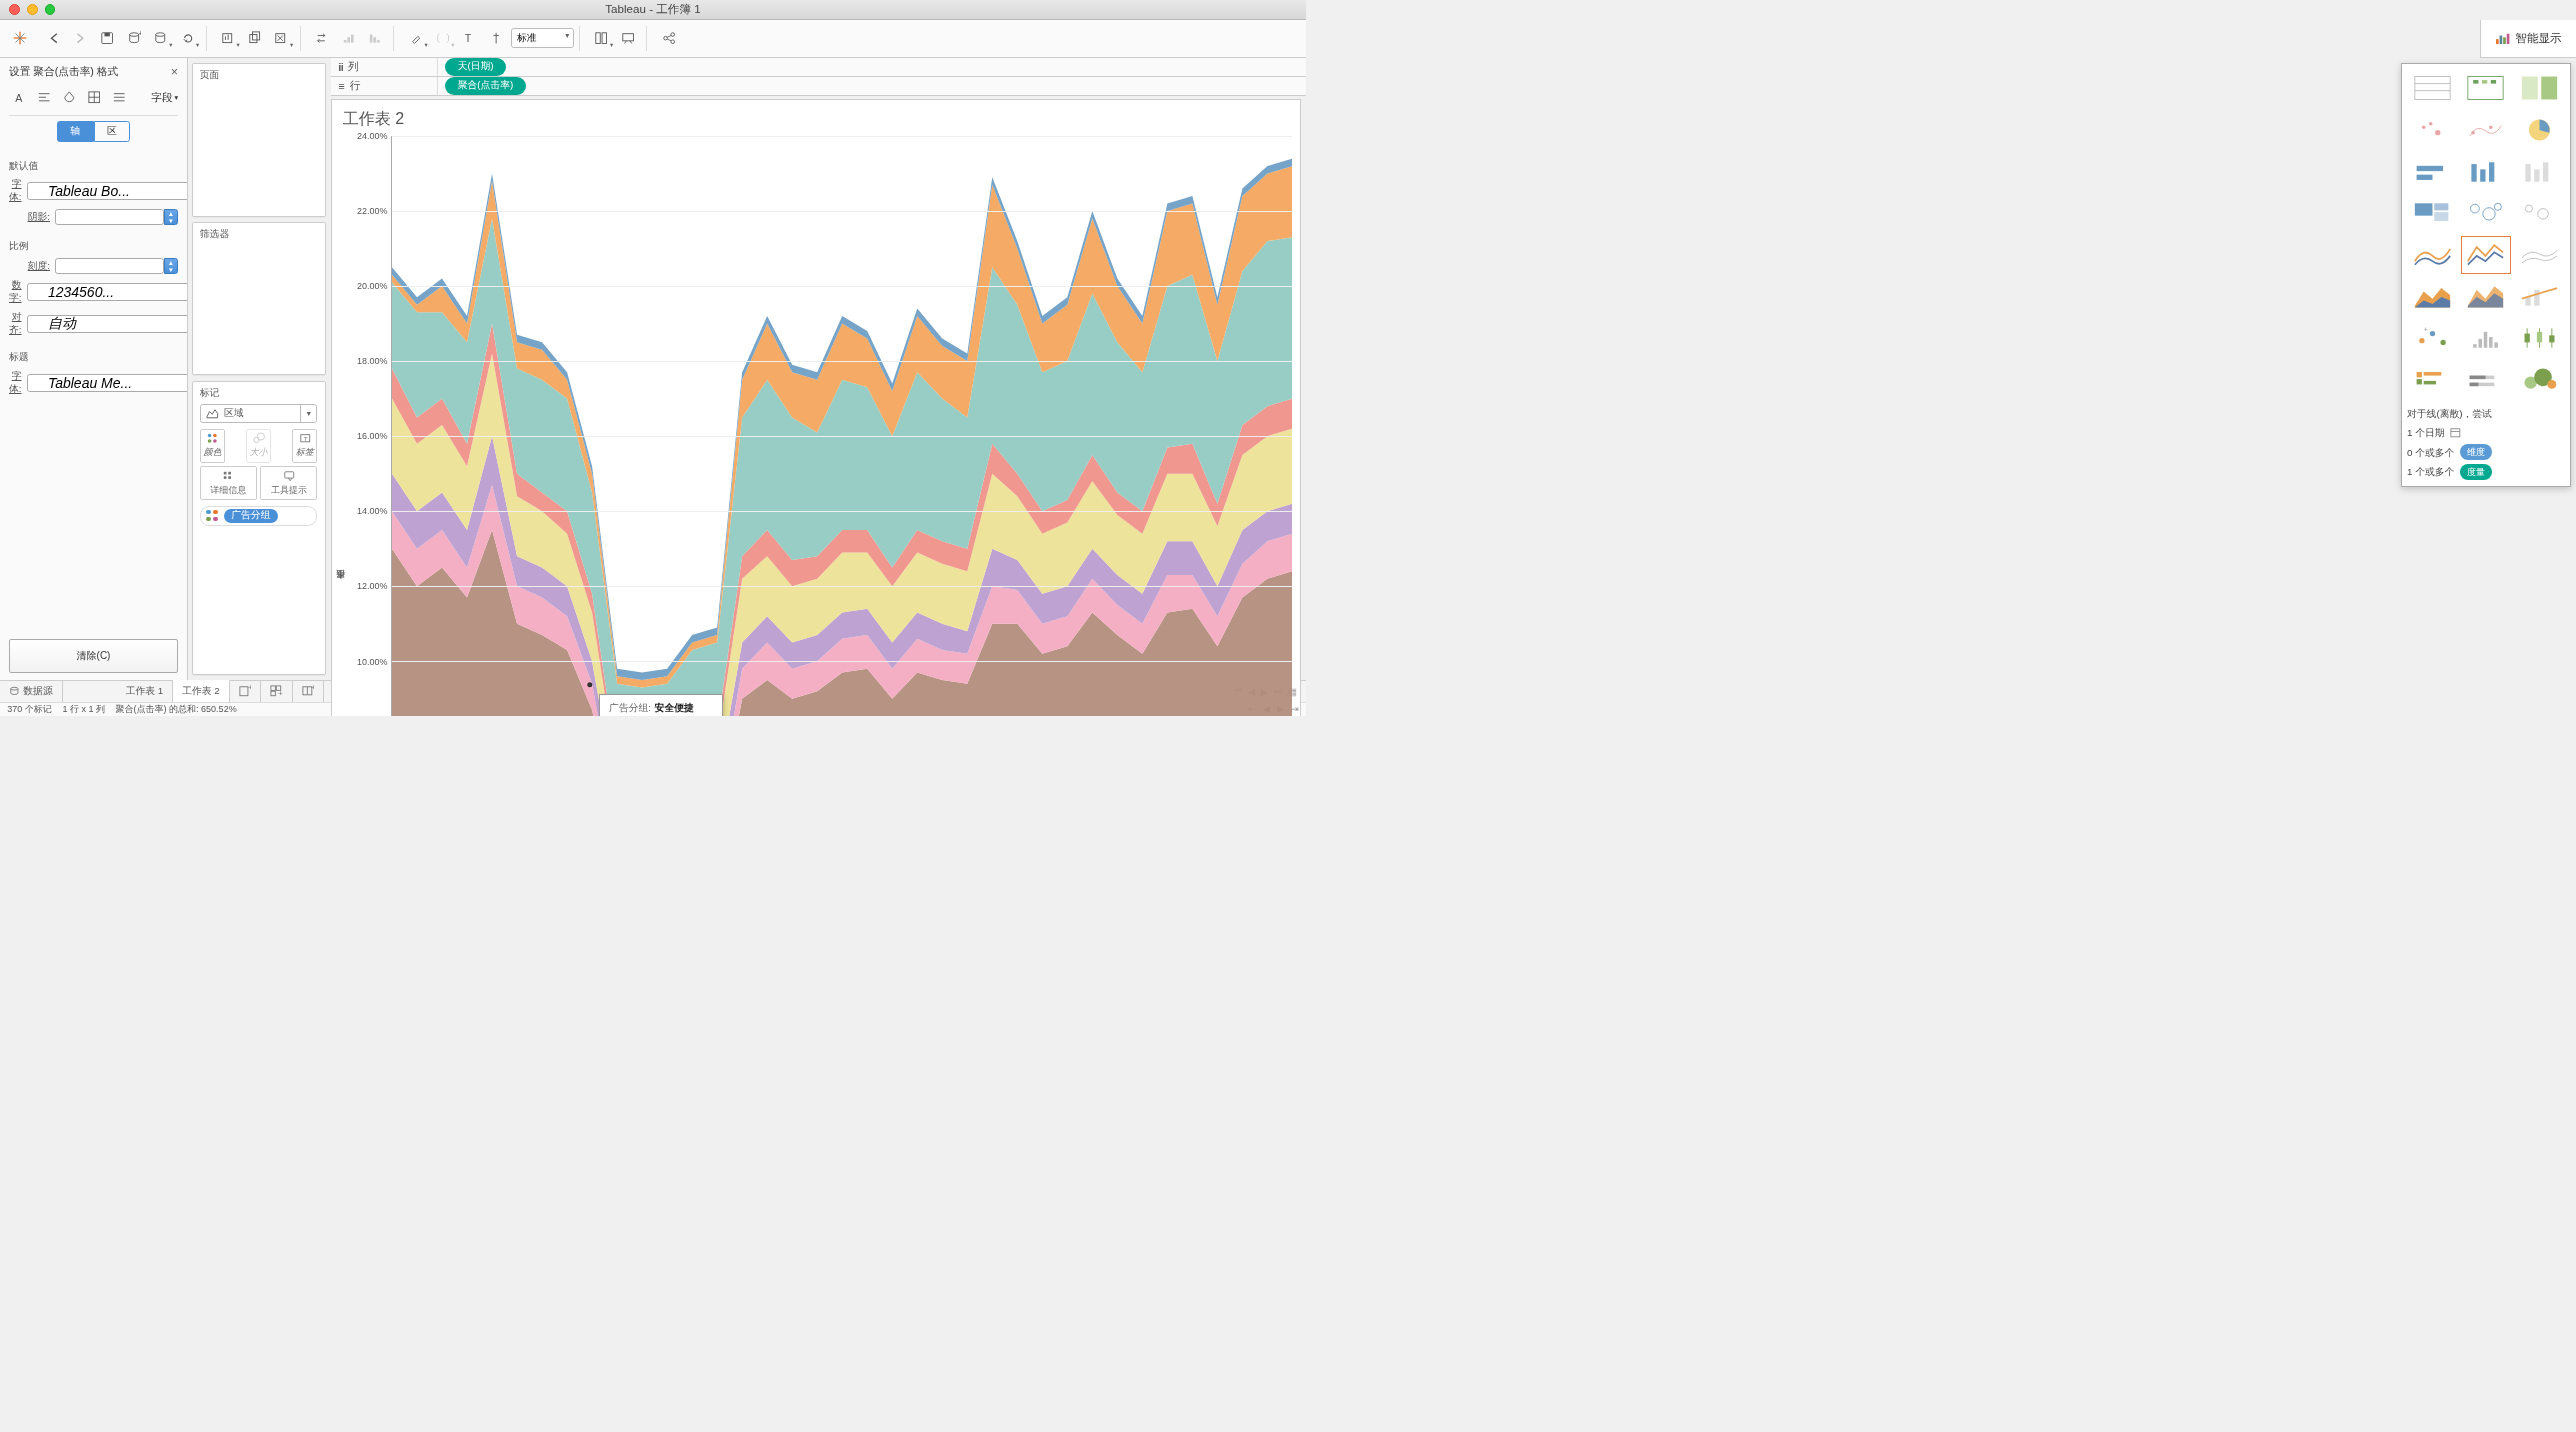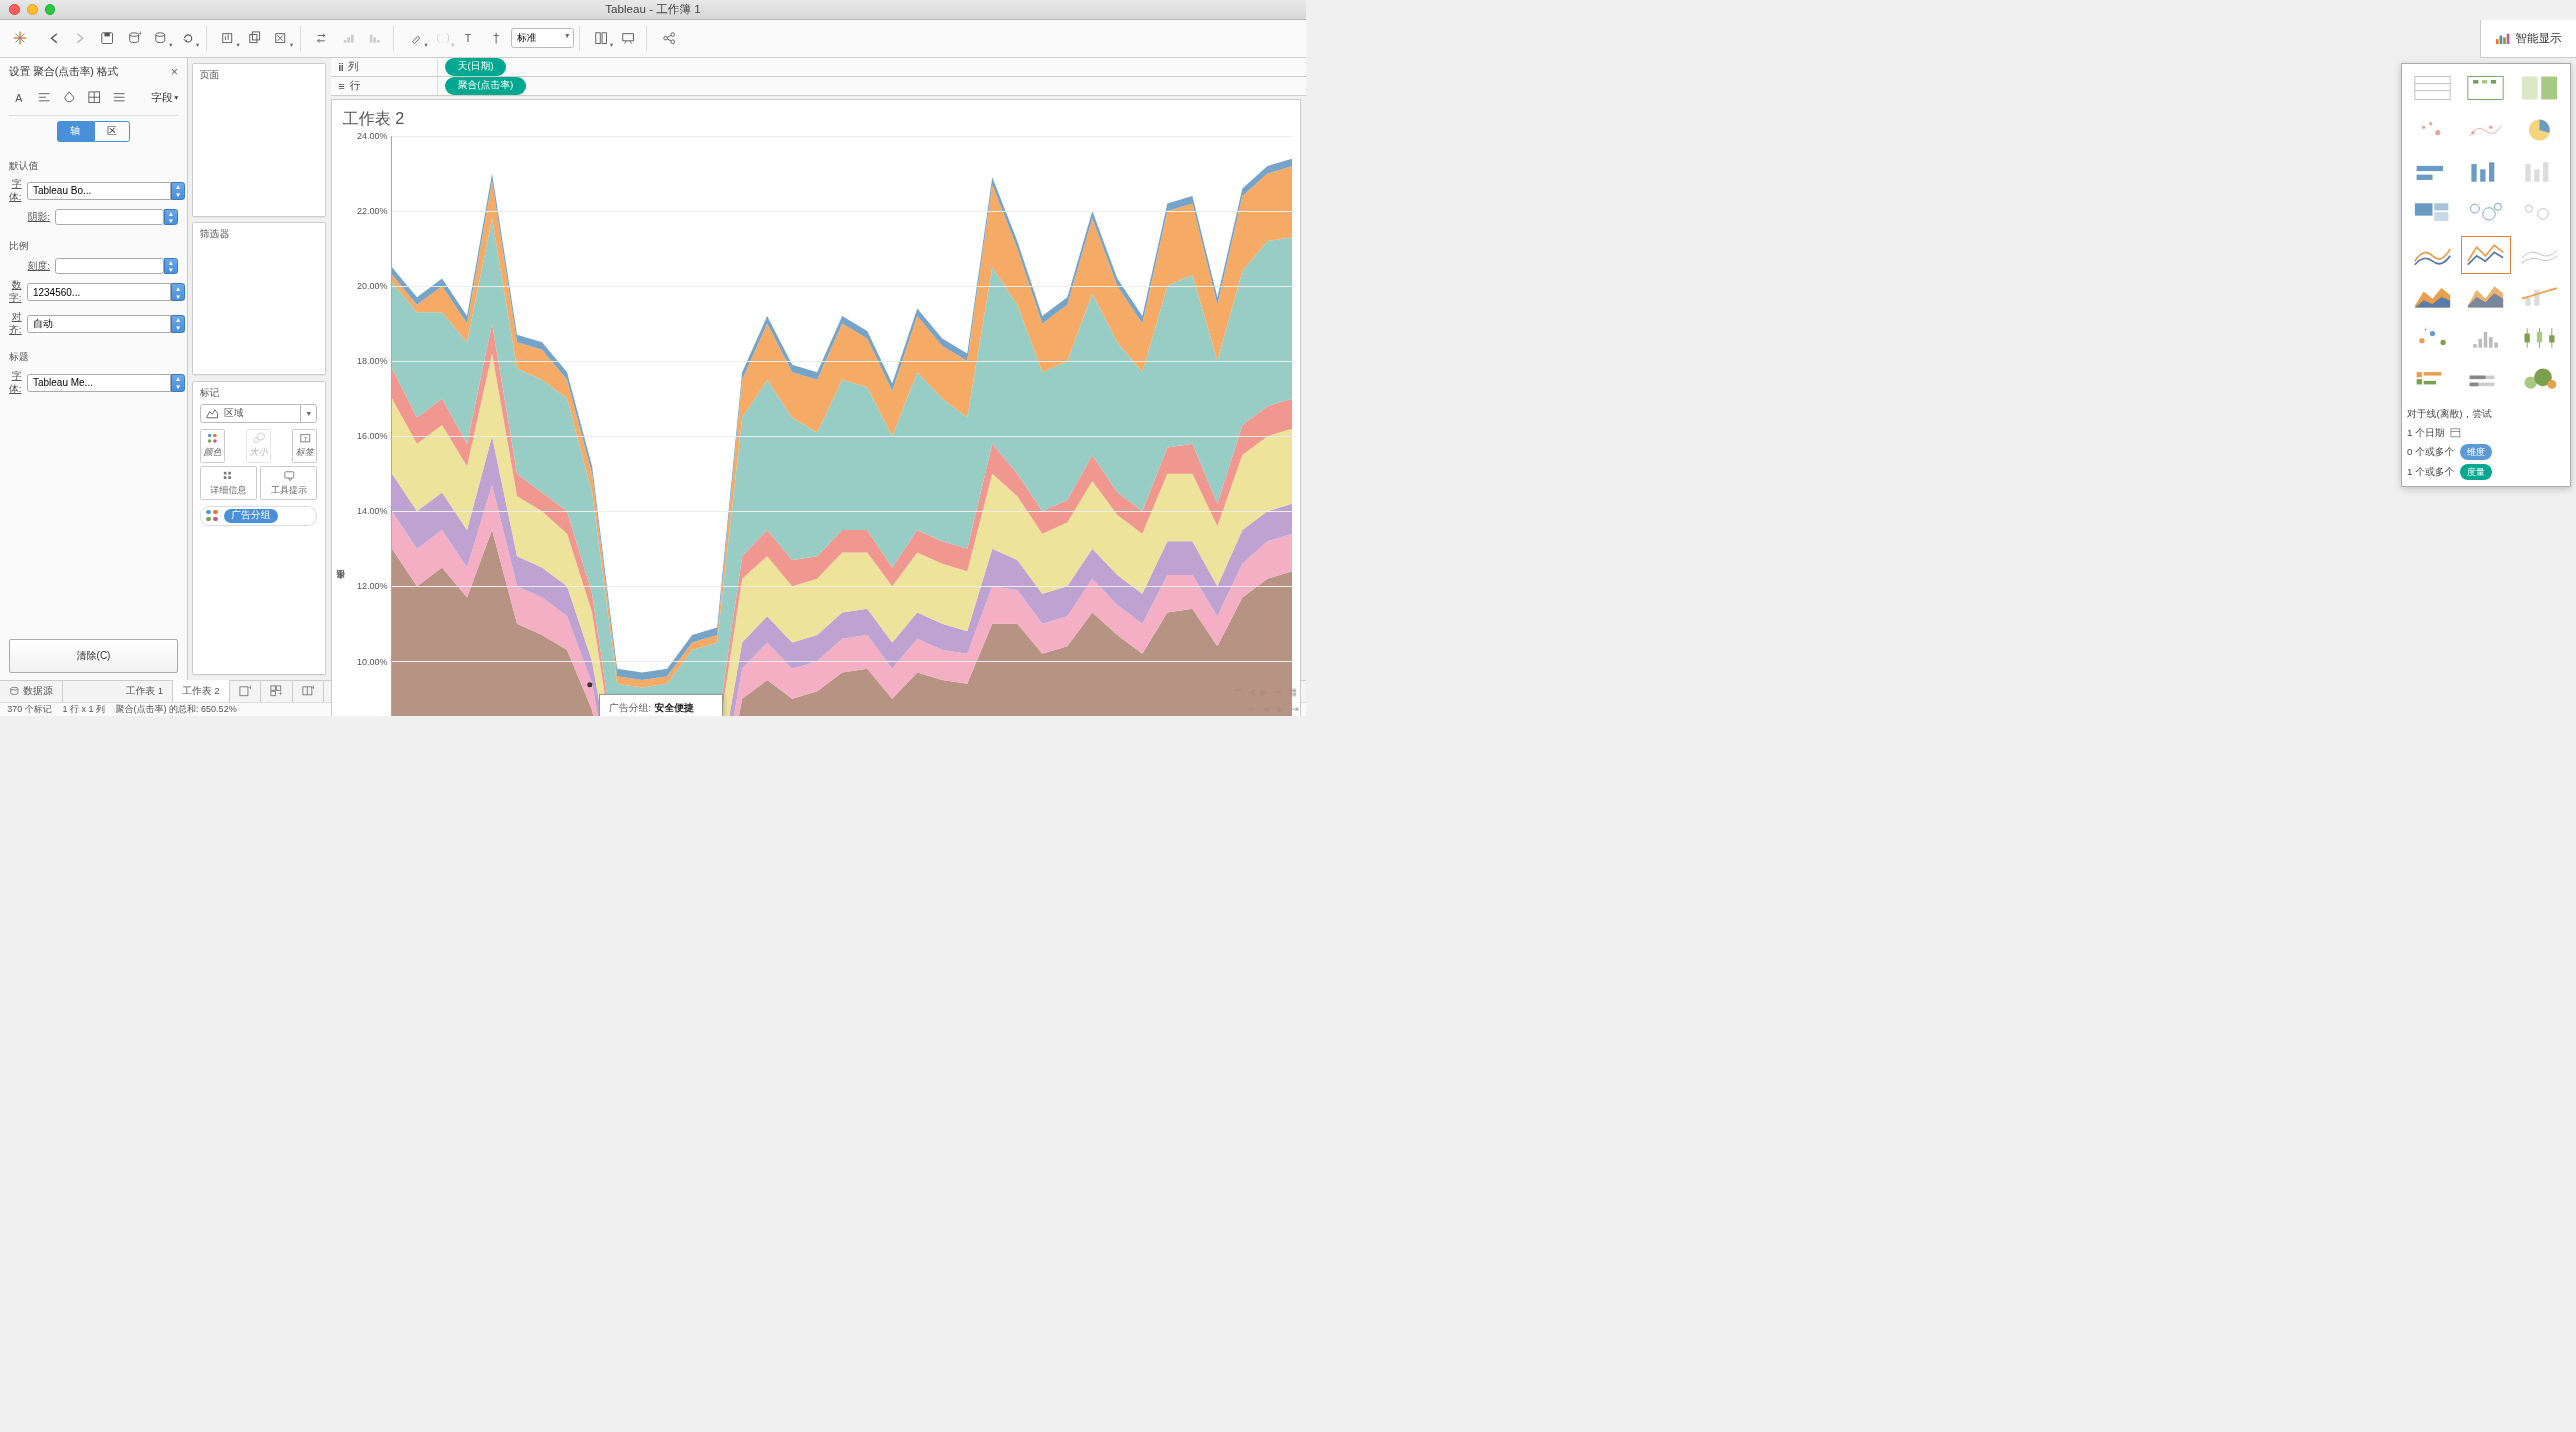--- a/index.html
+++ b/index.html
@@ -38,21 +38,21 @@
 .fp-field { margin-left: auto; font-size: 10.7px; display: flex; align-items: center; gap: 1.8px; cursor: pointer; }
 .fp-tabs { display: flex; justify-content: center; gap: 0; margin-bottom: 9px; }
 .fp-tab { padding: 2.7px 12.5px; border: 0.9px solid #4a90d9; font-size: 9.8px; cursor: pointer; }
 .fp-tab.active { background: #4a90d9; color: #fff; }
 .fp-tab:first-child { border-radius: 2.7px 0 0 2.7px; }
 .fp-tab:last-child { border-radius: 0 2.7px 2.7px 0; }
 .fp-section { font-size: 9.8px; color: #555; margin: 9px 0 5.4px 0; }
 .fp-row { display: flex; align-items: center; margin-bottom: 5.4px; gap: 5.4px; }
 .fp-label { width: 41px; text-align: right; font-size: 9.8px; color: #555; text-decoration: underline; }
 .fp-input-wrap { flex: 1; position: relative; display: flex; }
-.fp-input { flex: 1; height: 18px; border: 0.9px solid #aaa; border-radius: 2.7px 0 0 2.7px; font-size: 10px; padding: 0 5px; background: #fff; min-width: 0; }
+.fp-input { flex: 1; height: 18px; border: 0.9px solid #aaa; border-radius: 2.7px 0 0 2.7px; font-size: 14px; padding: 0 20px; background: #fff; min-width: 0; font-style: italic; }
 .fp-spin { width: 14.3px; background: linear-gradient(#6aa8e8,#4a90d9); border: 0.9px solid #3a7bc0; border-radius: 0 2.7px 2.7px 0; display: flex; flex-direction: column; }
 .fp-spin span { flex: 1; display: flex; align-items: center; justify-content: center; color: #fff; font-size: 6.3px; }
 .fp-color { flex: 1; height: 16px; border: 0.9px solid #aaa; border-radius: 2.7px; background: #fff; }
 .fp-clear { margin-top: auto; border: 0.9px solid #aaa; border-radius: 2px; height: 34px; display: flex; align-items: center; justify-content: center; font-size: 10px; background: linear-gradient(#fff,#f2f2f2); cursor: pointer; }
 
 
 .cards-col { width: 143px; padding: 5.4px 5.4px 5.4px 3.6px; display: flex; flex-direction: column; gap: 5.4px; }
 .card { background: #fff; border: 0.9px solid #ccc; border-radius: 1.8px; padding: 5.4px 7.2px; font-size: 9.8px; color: #555; box-shadow: 0 0.9px 0 rgba(0,0,0,0.04); }
 .card-title { margin-bottom: 1.8px; }
 .card.tall { flex: 1; min-height: 45px; }
@@ -759,21 +759,21 @@
     </div>
   <div class="sm-info">
     <div style="font-weight:normal;margin-bottom:3.6px">对于线(离散)，尝试</div>
     <div style="display:flex;align-items:center;gap:5.4px;margin-bottom:3.6px">
         <span>1 个日期</span>
         <svg width="10.7" height="10.7" viewBox="0 0 12 12">
           <rect x="1" y="2" width="10" height="9" fill="none" stroke="#888"></rect>
           <line x1="1" y1="5" x2="11" y2="5" stroke="#888"></line>
         </svg>
       </div>
-    <div style="display:flex;align-items:flex-start;gap:5.4px;margin-bottom:3.6px">
+    <div style="display:flex;align-items:flex-end;gap:5.4px;margin-bottom:3.6px">
         <span>0 个或多个</span>
         <span class="sm-chip">维度</span>
       </div>
     <div style="display:flex;align-items:center;gap:5.4px">
         <span>1 个或多个</span>
         <span class="sm-chip g">度量</span>
       </div>
   </div>
 </div>
 

